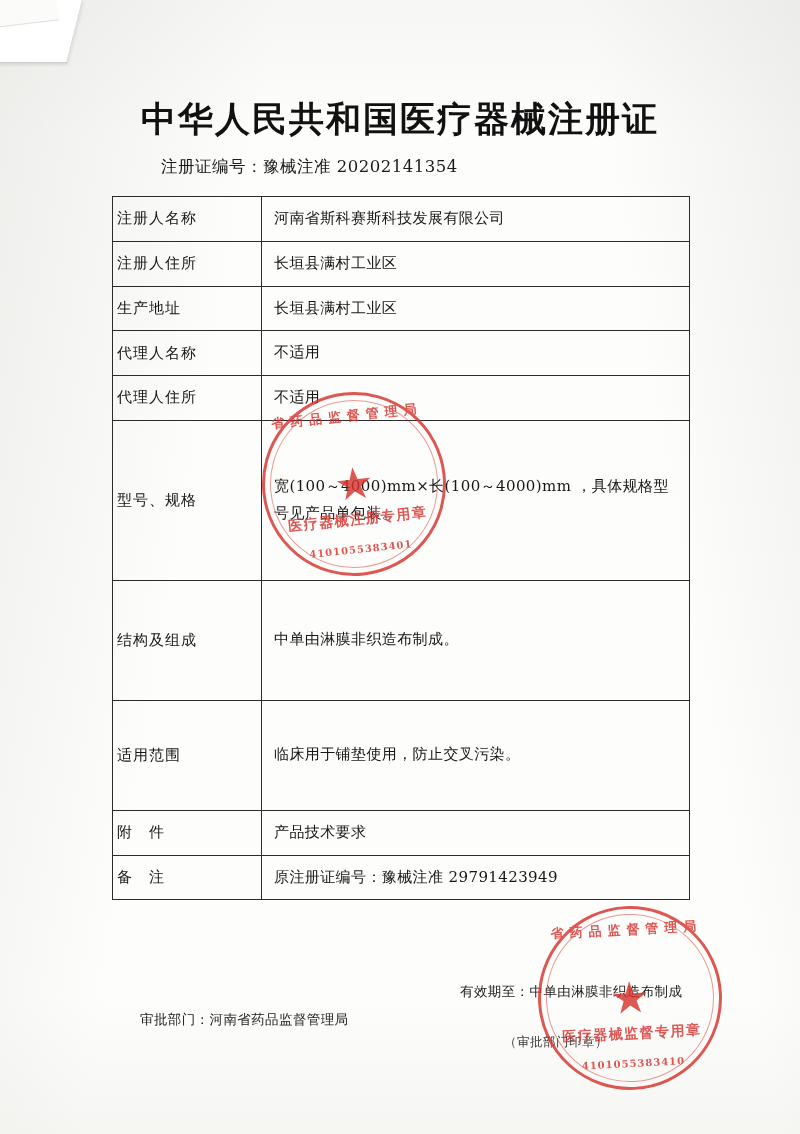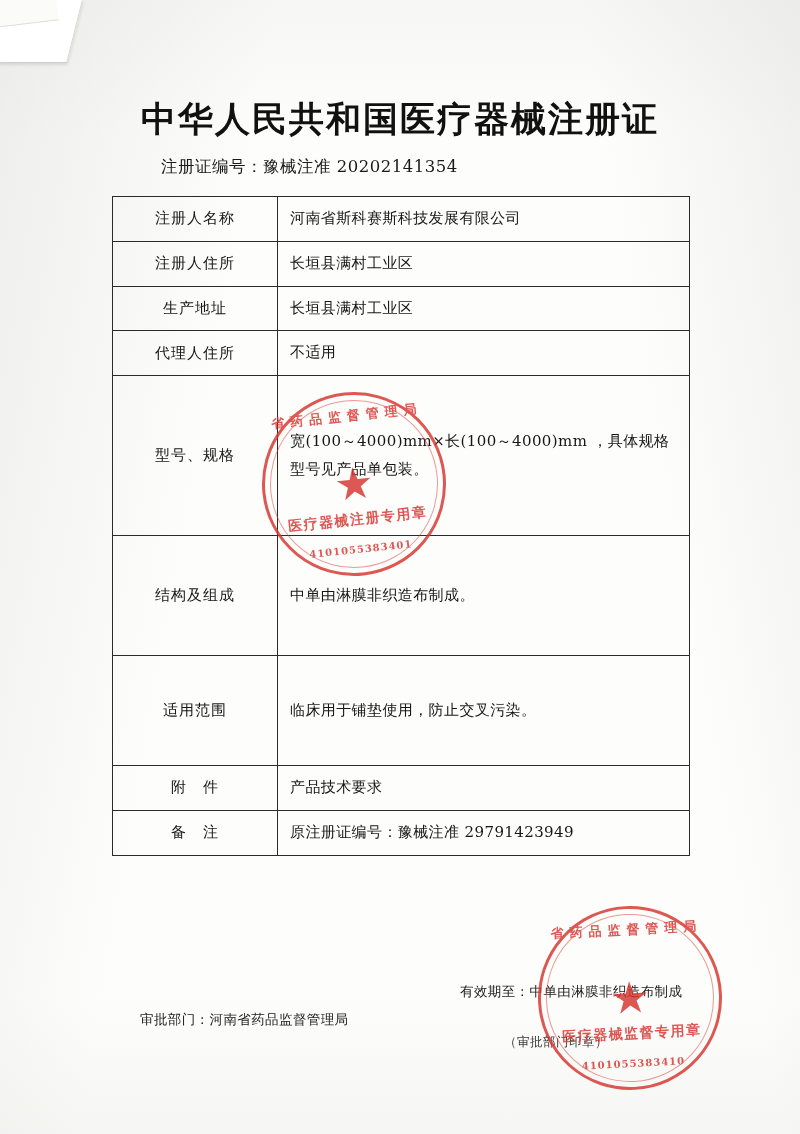--- a/index.html
+++ b/index.html
@@ -89,23 +89,22 @@
   }
   table.cert td {
     border: 1px solid #2b2b2b;
     font-family: "DejaVu Serif", "Liberation Serif", serif;
     font-size: 15px;
     color: #161616;
     vertical-align: middle;
   }
   td.label {
     width: 140px;
-    text-align: center;
     letter-spacing: 1px;
-    padding: 6px 12px;
+    padding: 6px 4px;
   }
   td.value {
     padding: 8px 10px 8px 12px;
     line-height: 1.85;
     letter-spacing: 0.4px;
   }
   .val-top {
     vertical-align: middle;
   }
 
@@ -228,20 +227,24 @@
       </tr>
       <tr>
         <td class="label">注册人住所</td>
         <td class="value">长垣县满村工业区</td>
       </tr>
       <tr>
         <td class="label">生产地址</td>
         <td class="value">长垣县满村工业区</td>
       </tr>
       <tr>
+        <td class="label">代理人名称</td>
+        <td class="value">不适用</td>
+      </tr>
+      <tr>
         <td class="label">代理人住所</td>
         <td class="value">不适用</td>
       </tr>
       <tr style="height:160px">
         <td class="label">型号、规格</td>
         <td class="value val-top">宽(100～4000)mm×长(100～4000)mm ，具体规格型号见产品单包装。</td>
       </tr>
       <tr style="height:120px">
         <td class="label">结构及组成</td>
         <td class="value val-top">中单由淋膜非织造布制成。</td>

